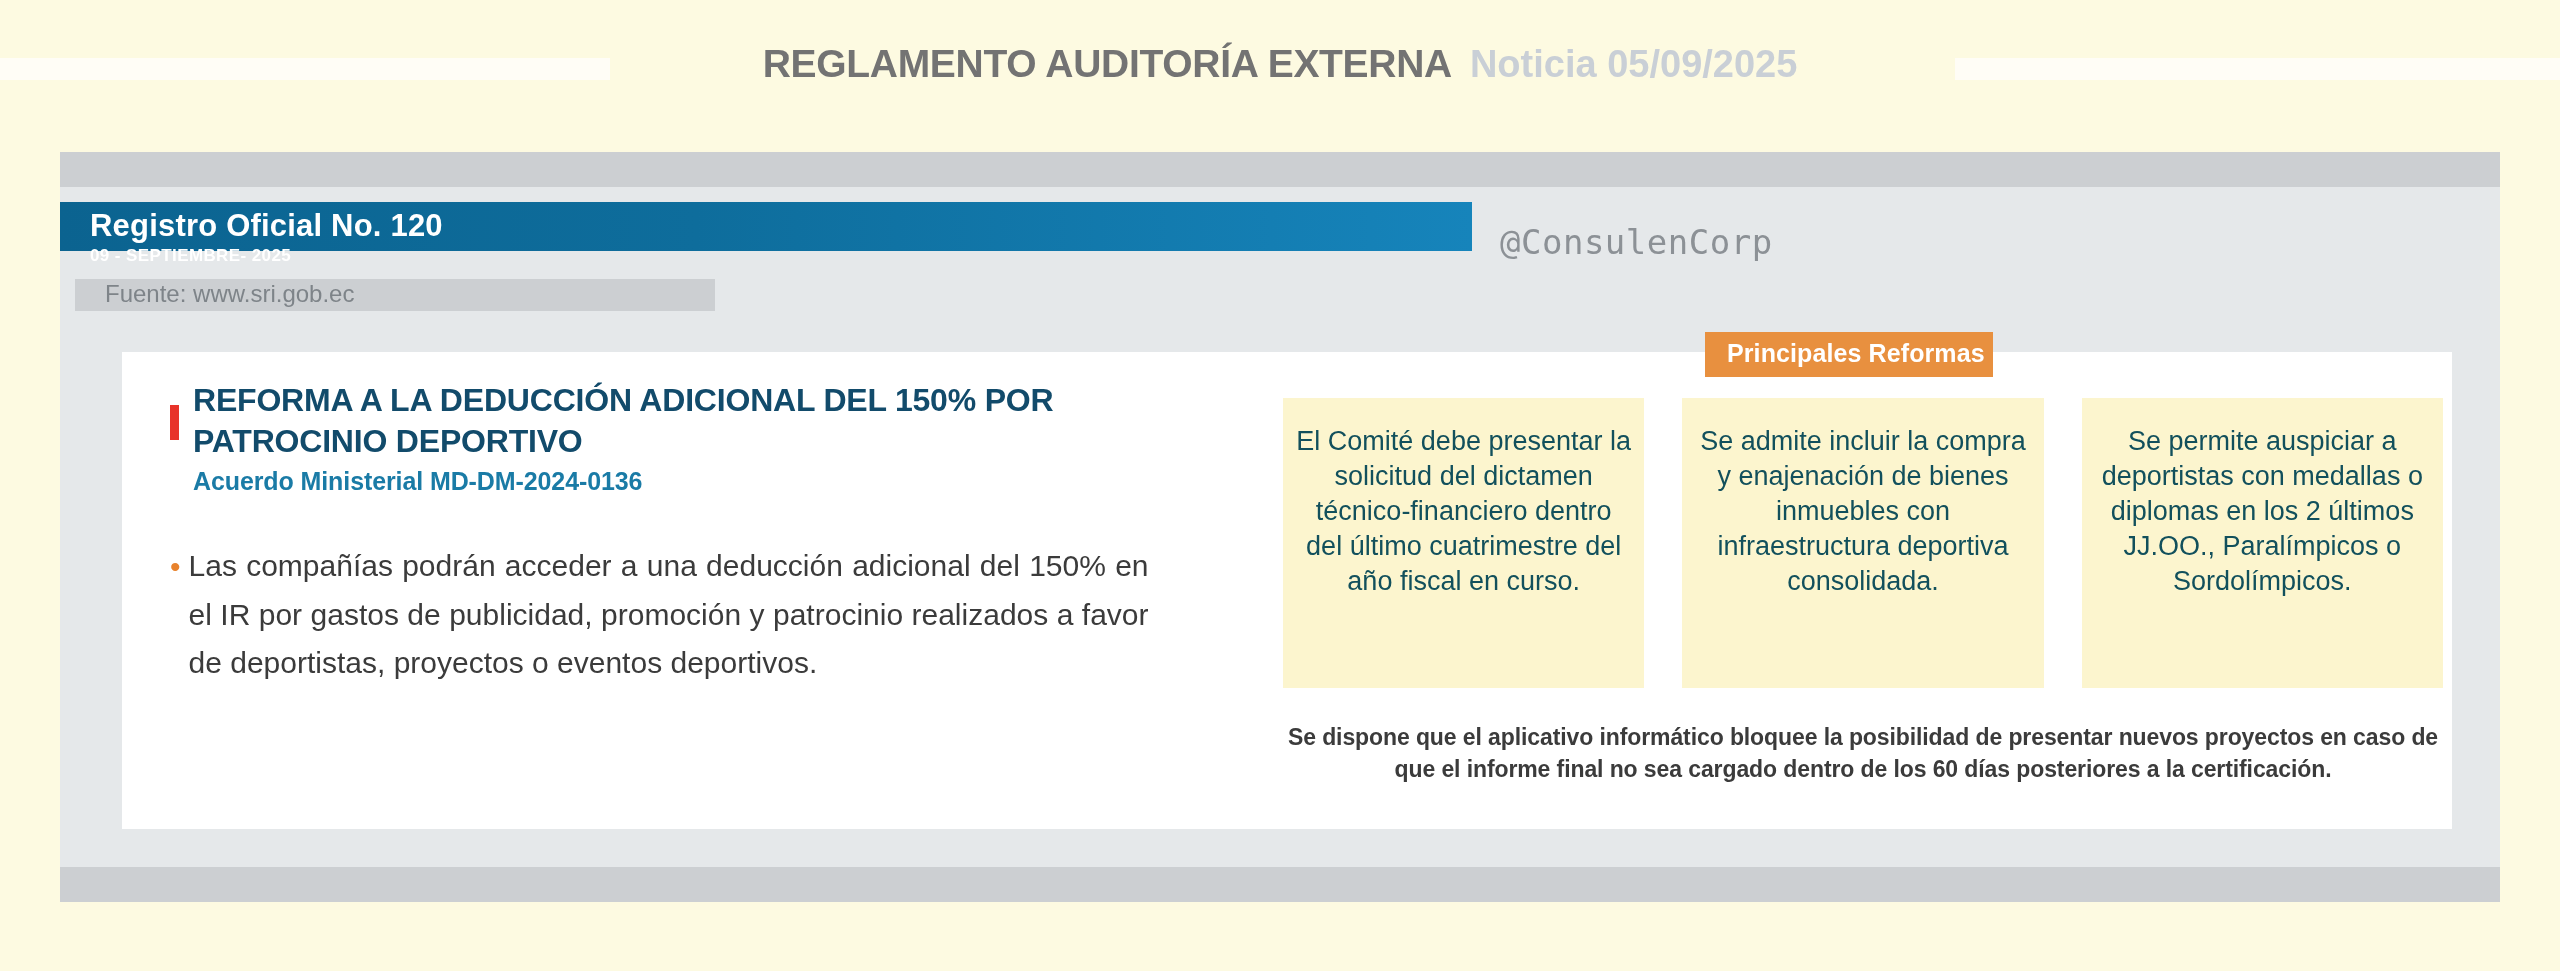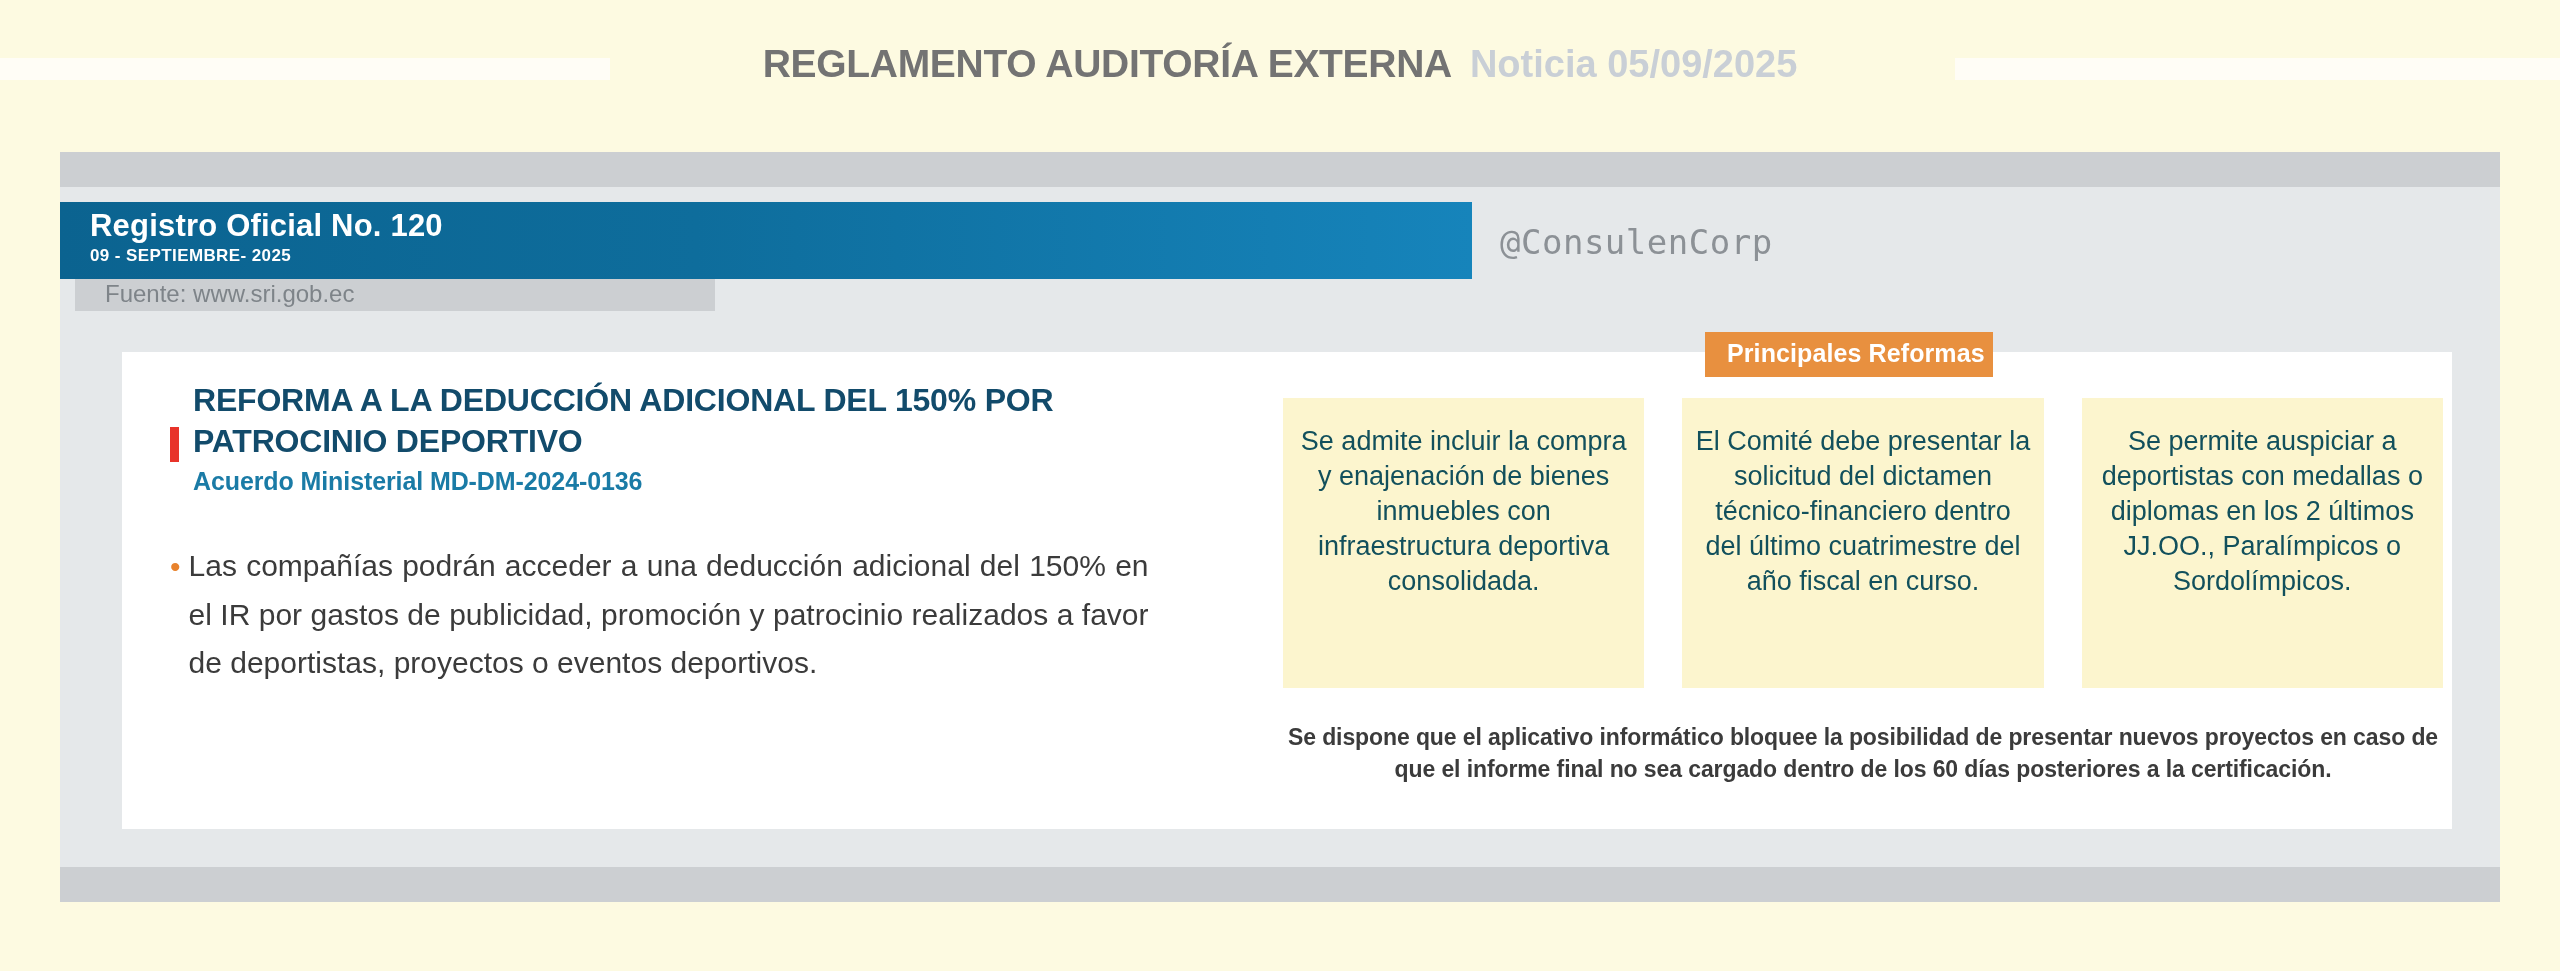--- a/index.html
+++ b/index.html
@@ -73,21 +73,21 @@
     height: 680px;
     background: #e5e8ea;
   }
 
   
   #registro-banner {
     position: absolute;
     left: 60px;
     top: 202px;
     width: 1412px;
-    height: 77px;
+    height: 49px;
     background: linear-gradient(to right, #0b6390 0%, #0e6d9c 45%, #1684bb 100%);
     color: #ffffff;
     box-sizing: border-box;
     padding: 8px 0 0 30px;
   }
   #registro-title {
     font-size: 31px;
     font-weight: bold;
     letter-spacing: 0.2px;
     line-height: 1.05;
@@ -137,21 +137,21 @@
 
   
   #left-col {
     position: absolute;
     left: 170px;
     top: 380px;
     width: 1010px;
   }
   #left-title-row {
     display: flex;
-    align-items: flex-end;
+    align-items: center;
   }
   #title-accent {
     width: 9px;
     height: 35px;
     background: #e8332a;
     margin-right: 14px;
     margin-top: 4px;
     flex: none;
   }
   #left-title {
@@ -278,23 +278,23 @@
   <div id="left-body-row">
     <div id="bullet-dot">•</div>
     <div id="left-body">Las compañías podrán acceder a una deducción adicional del 150% en el IR por gastos de publicidad, promoción y patrocinio realizados a favor de deportistas, proyectos o eventos deportivos.</div>
   </div>
 </div>
 
 <div id="reformas-badge">Principales Reformas</div>
 
 <div id="cards-row">
   <div class="reform-card">
+    <span>El Comité debe presentar la solicitud del dictamen técnico-financiero dentro del último cuatrimestre del año fiscal en curso.</span>
+  </div>
+  <div class="reform-card">
     <span>Se admite incluir la compra y enajenación de bienes inmuebles con infraestructura deportiva consolidada.</span>
-  </div>
-  <div class="reform-card">
-    <span>El Comité debe presentar la solicitud del dictamen técnico-financiero dentro del último cuatrimestre del año fiscal en curso.</span>
   </div>
   <div class="reform-card">
     <span>Se permite auspiciar a deportistas con medallas o diplomas en los 2 últimos JJ.OO., Paralímpicos o Sordolímpicos.</span>
   </div>
 </div>
 
 <div id="footer-note">Se dispone que el aplicativo informático bloquee la posibilidad de presentar nuevos proyectos en caso de que el informe final no sea cargado dentro de los 60 días posteriores a la certificación.</div>
 
 </body></html>

